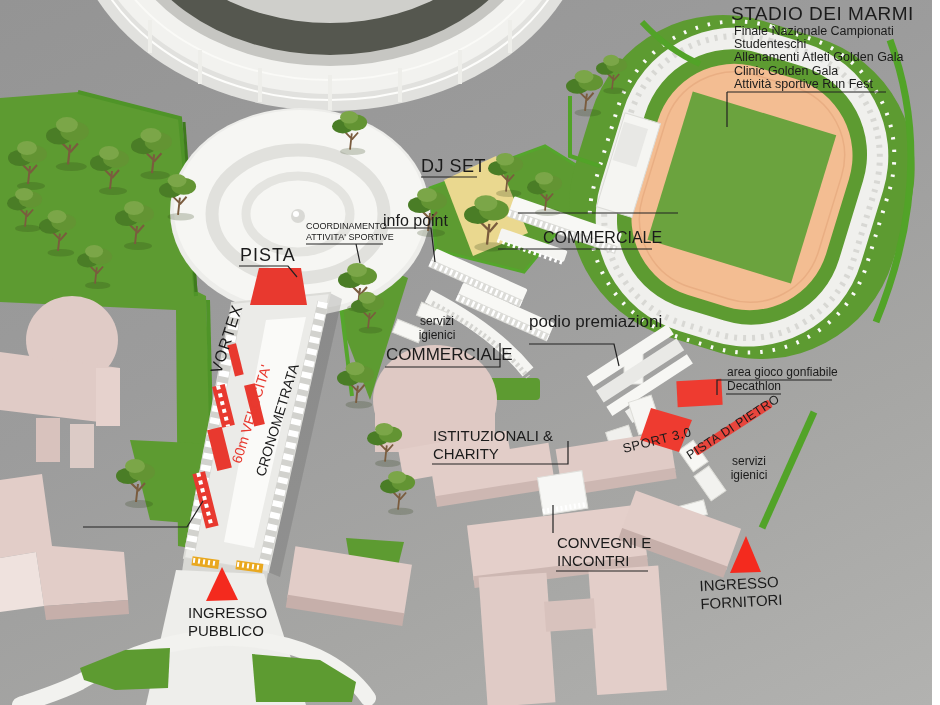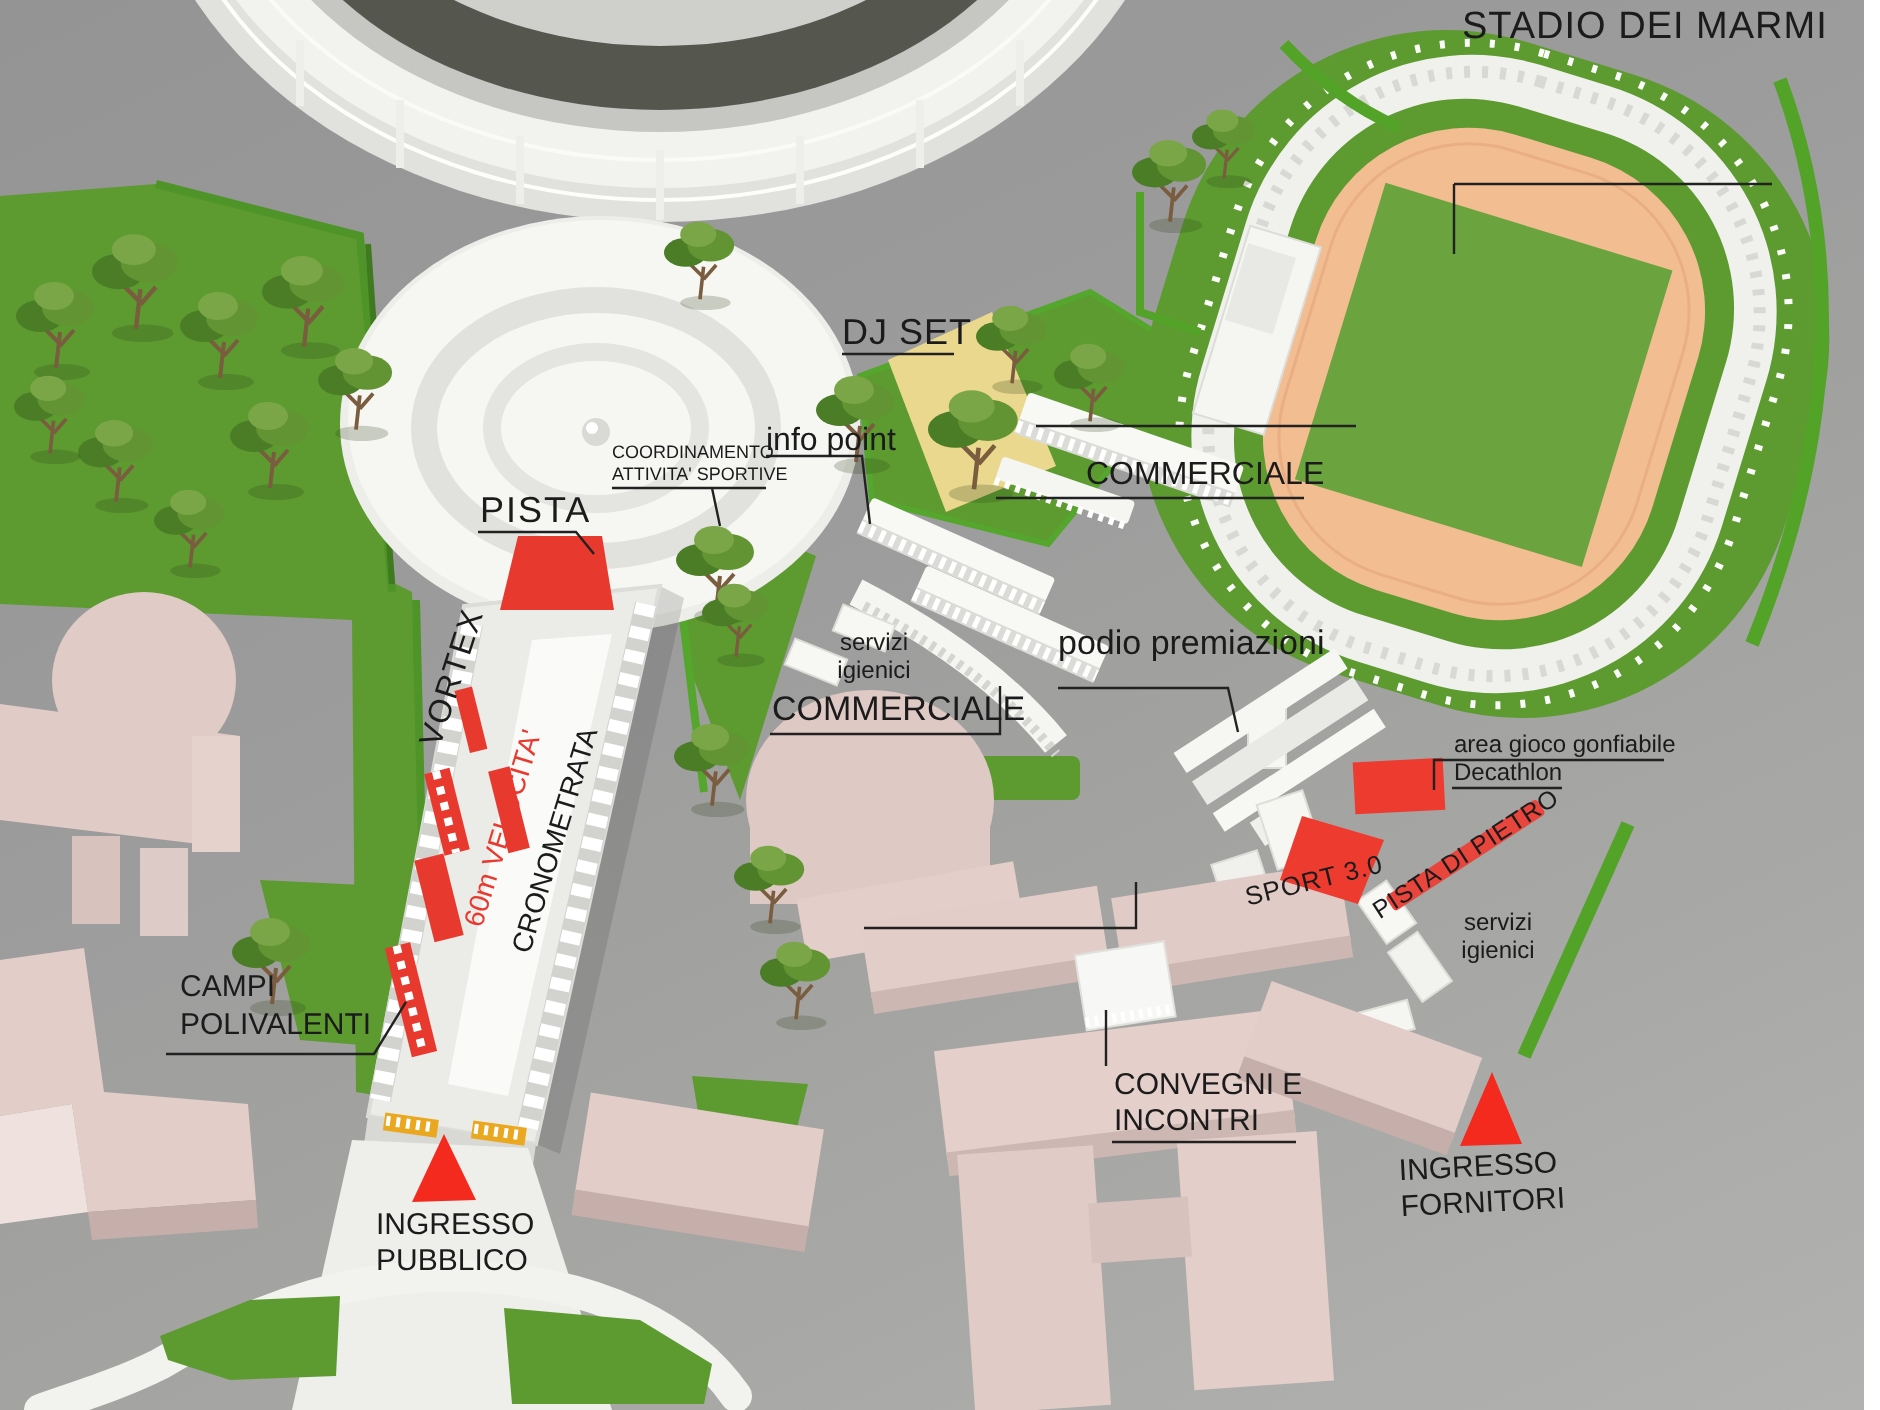--- a/index.html
+++ b/index.html
@@ -276,20 +276,27 @@
     <path d="M385,367 H500 V343"></path>
     <path d="M529,344 H614 L619,366"></path>
     <path d="M726,380 H832 M726,394 H781 M726,380 L717,380 V395"></path>
     <path d="M432,464 H568 V441"></path>
     <path d="M556,571 H648 M553,533 V505"></path>
     <path d="M83,527 H187 L203,501"></path>
   </g>
 </svg>
 
   <div class="lbl t-title">STADIO DEI MARMI</div>
+  <div class="lbl t-lines">
+    <div>Finale Nazionale Campionati</div>
+    <div>Studenteschi</div>
+    <div>Allenamenti Atleti Golden Gala</div>
+    <div>Clinic Golden Gala</div>
+    <div>Attività sportive Run Fest</div>
+  </div>
   <div class="lbl l-dj">DJ SET</div>
   <div class="lbl l-commtop">COMMERCIALE</div>
   <div class="lbl l-info">info point</div>
   <div class="lbl l-coord">
     <div>COORDINAMENTO</div>
     <div>ATTIVITA' SPORTIVE</div>
   </div>
   <div class="lbl l-alto">PISTA</div>
   <div class="lbl l-vortex">VORTEX</div>
   <div class="lbl l-vel">60m VELOCITA'</div>
@@ -301,29 +308,29 @@
   <div class="lbl l-commleft">COMMERCIALE</div>
   <div class="lbl l-podio">podio premiazioni</div>
   <div class="lbl l-gioco">area gioco gonfiabile</div>
   <div class="lbl l-deca">Decathlon</div>
   <div class="lbl l-sport">SPORT 3.0</div>
   <div class="lbl l-pista">PISTA DI PIETRO</div>
   <div class="lbl l-servr">
     <div>servizi</div>
     <div>igienici</div>
   </div>
+  <div class="lbl l-isti">
+    <div>ISTITUZIONALI &amp;</div>
+    <div>CHARITY</div>
+  </div>
   <div class="lbl l-conv">
     <div>CONVEGNI E</div>
     <div>INCONTRI</div>
   </div>
   <div class="lbl l-pub">
     <div>INGRESSO</div>
     <div>PUBBLICO</div>
   </div>
   <div class="lbl l-forn">
     <div>INGRESSO</div>
     <div>FORNITORI</div>
   </div>
-  <div class="lbl l-campi">
-    <div>CAMPI</div>
-    <div>POLIVALENTI</div>
-  </div>
 </div>
 
 </body></html>

